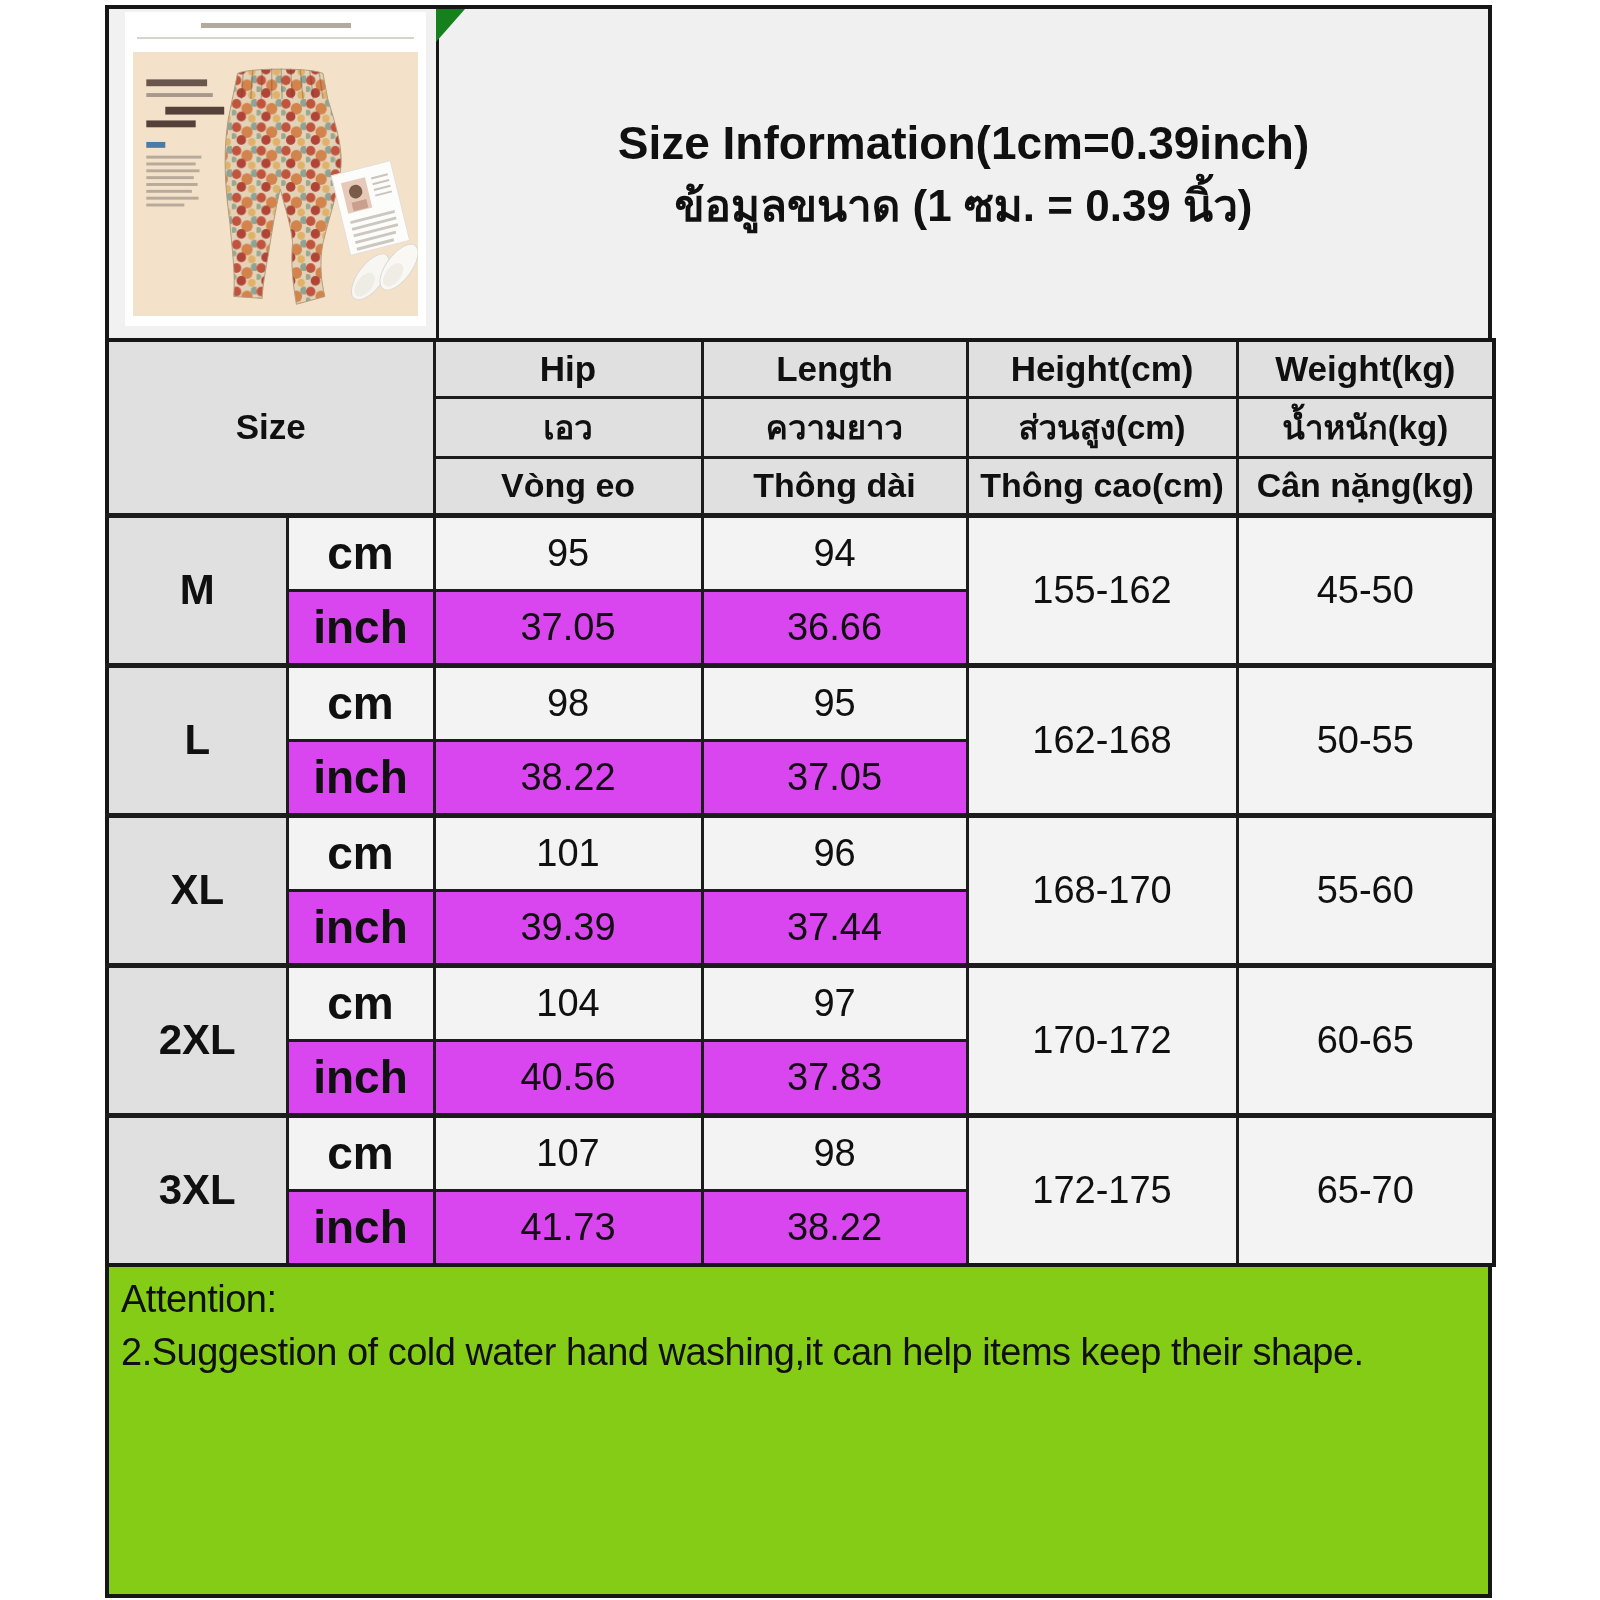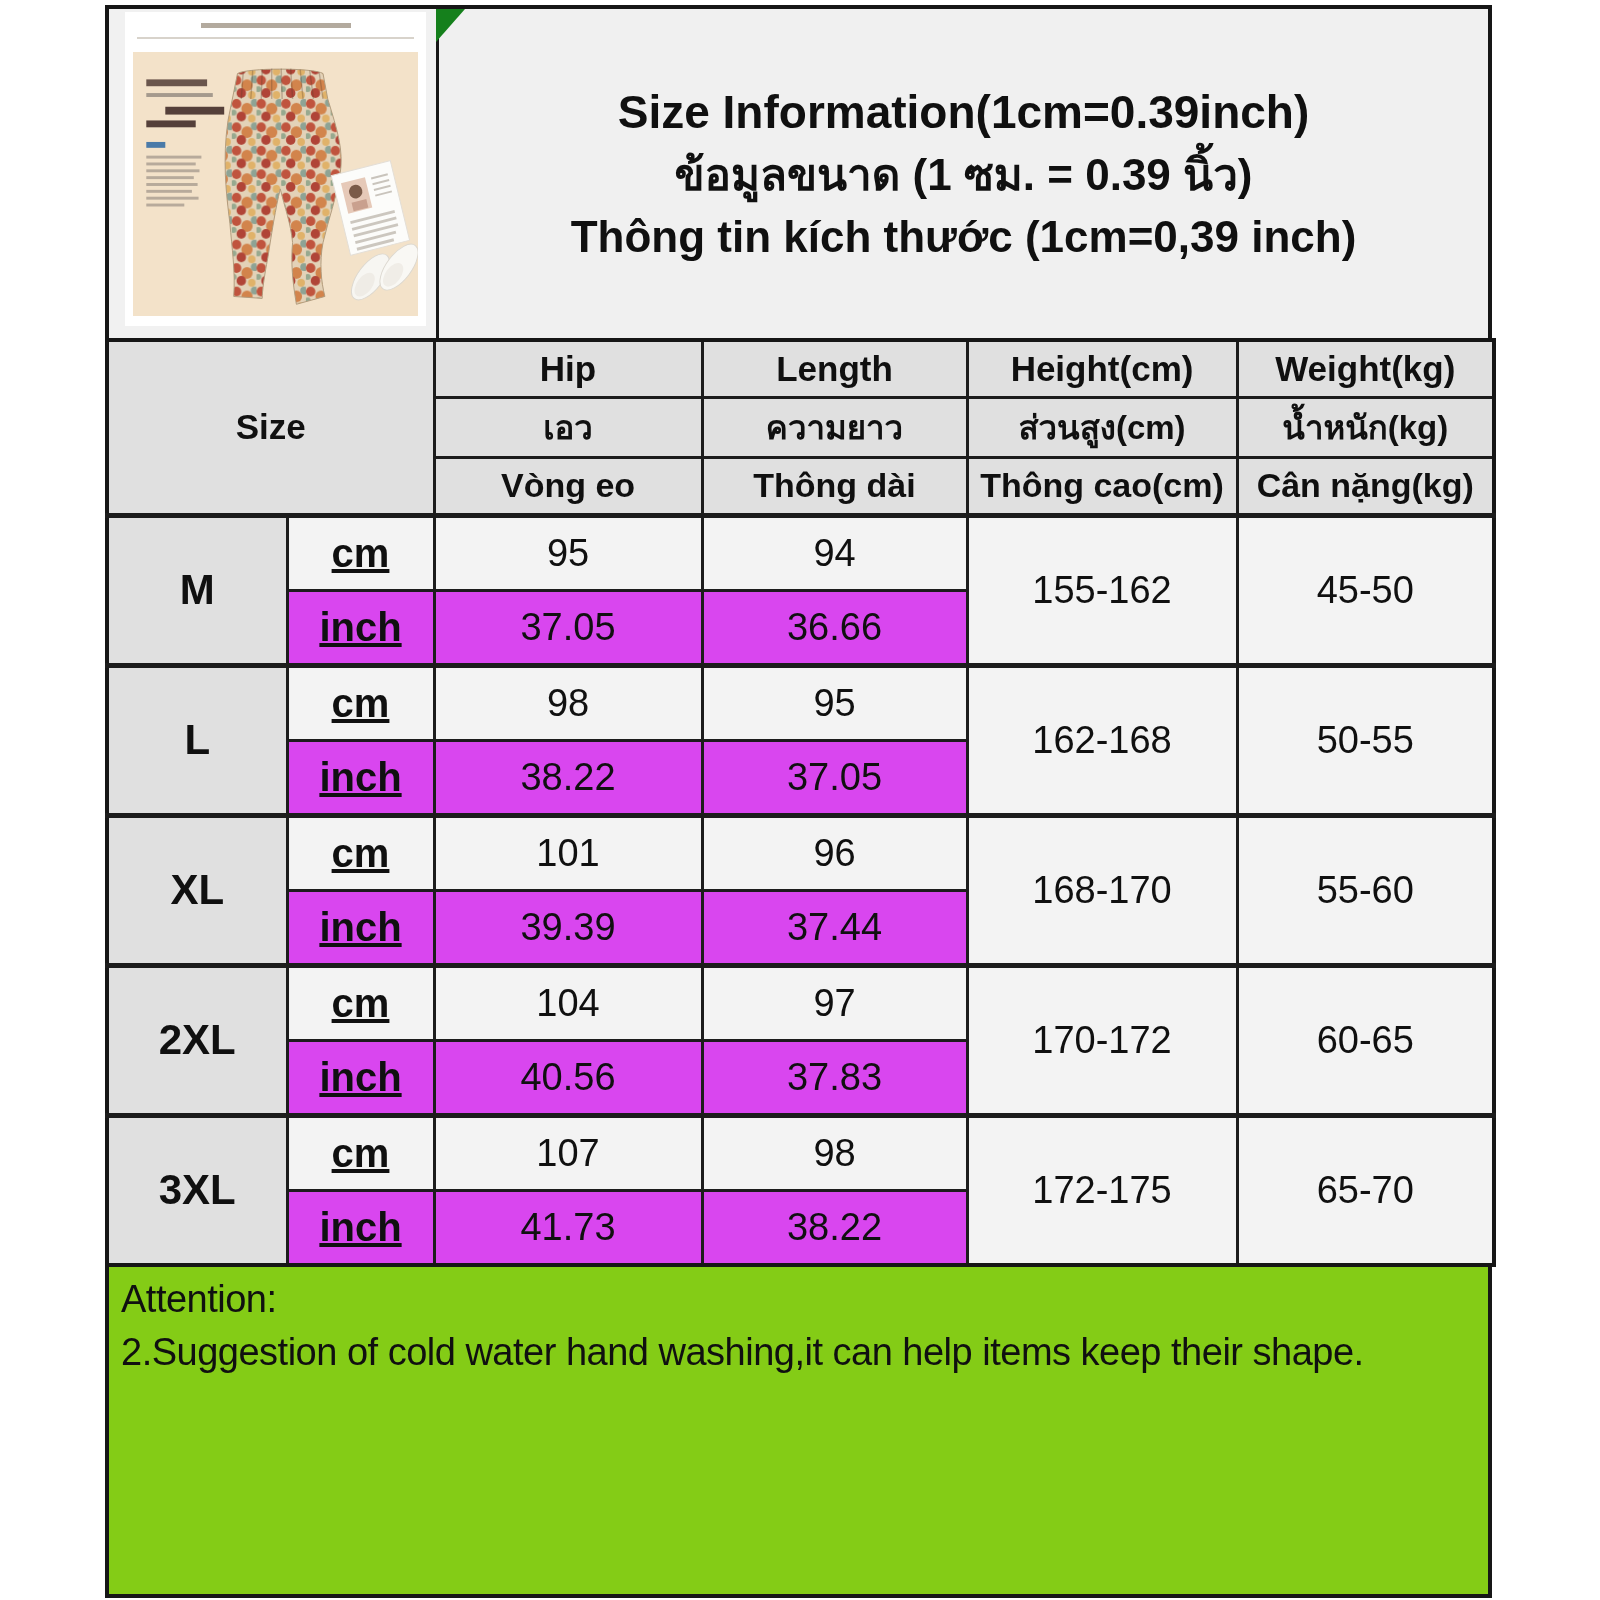--- a/index.html
+++ b/index.html
@@ -33,21 +33,21 @@
                    text-align:center;vertical-align:middle;padding:0;overflow:hidden;}
   .bg-gray{background:#e0e0e0;}
   .bg-light{background:#f3f3f3;}
   .bg-white{background:#d946ef;}
   th.size-head{font-size:58px;font-weight:bold;}
   tr.h-en th{height:57px;font-size:35px;}
   tr.h-th th{height:60px;font-size:33px;}
   tr.h-vi th{height:58px;font-size:34px;}
   tr.d-row td{height:75px;}
   td.size-label{font-size:42px;font-weight:bold;}
-  td.unit{font-size:40px;font-weight:bold;text-decoration:underline;}
+  td.unit{font-size:46px;font-weight:bold;}
   td.val{font-size:38px;font-weight:normal;}
   td.range{font-size:38px;font-weight:normal;}
   tr.group-top td{border-top-width:5px;}
 
   
   .attention{box-sizing:border-box;border:4px solid #161616;border-top:none;
              height:331px;background:#84cc16;padding:6px 12px 0 12px;
              font-size:38px;line-height:53px;letter-spacing:-0.5px;}
 </style>
 </head>
@@ -136,21 +136,20 @@
               </g>
             </g>
           </svg>
         </div>
       </div>
     </div>
     <div class="green-flag"></div>
     <div class="title-cell">
       <div class="title-en">Size Information(1cm=0.39inch)</div>
       <div class="title-th">ข้อมูลขนาด (1 ซม. = 0.39 นิ้ว)</div>
-      <div class="title-vi">Thông tin kích thước (1cm=0,39 inch)</div>
     </div>
   </div>
 
   <table class="size-table">
     <colgroup>
       <col style="width:180px">
         <col style="width:147px">
         <col style="width:268px">
       <col style="width:265px">
         <col style="width:270px">

